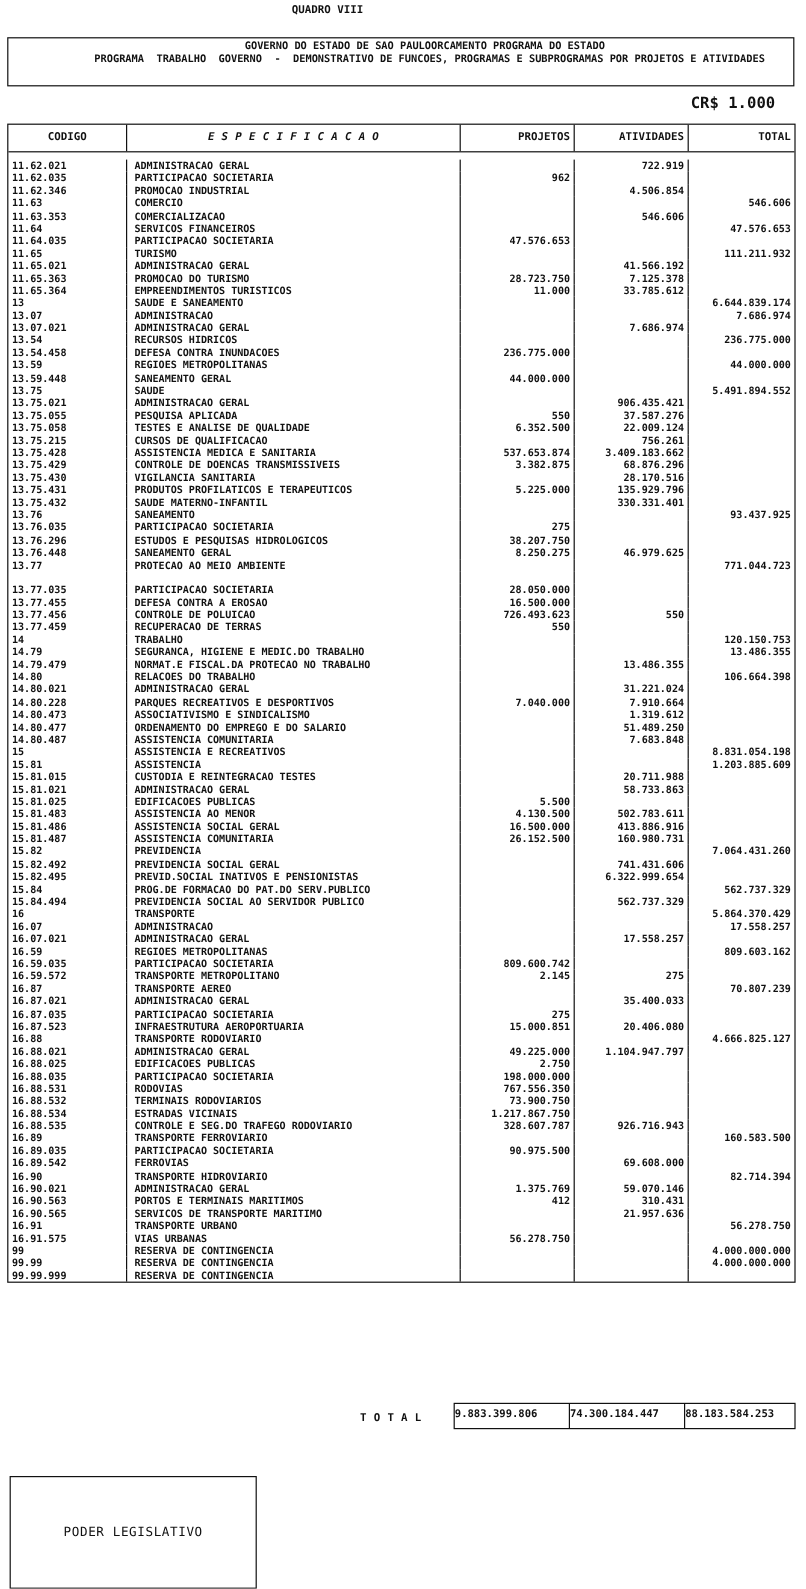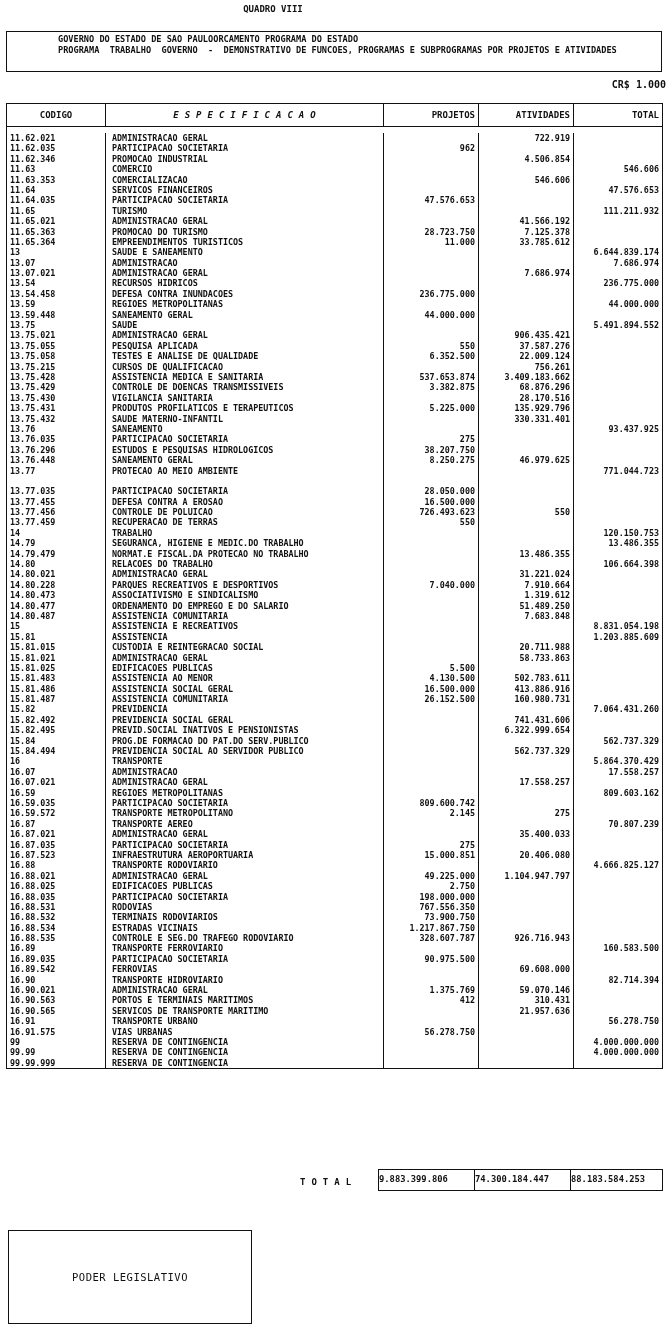--- a/index.html
+++ b/index.html
@@ -6,22 +6,22 @@
   body {
     width:672px; height:1324px; position:relative; overflow:hidden;
     font-family:"DejaVu Sans Mono","Liberation Mono",monospace;
     color:#111; font-size:9px; font-weight:bold;
   }
   .quadro { position:absolute; top:4px; left:0; width:546px; text-align:center; font-size:9px; }
   .header-box {
     position:absolute; left:6px; top:31px; width:656px; height:41px;
     border:1px solid #111; box-sizing:border-box; padding:2px 3px;
   }
-  .header-box .row { display:flex; justify-content:flex-start; line-height:11px; white-space:pre; font-size:8.6px;margin-left:48px; }
-  .currency { position:absolute; right:6px; top:79px; font-size:10px;margin-left:11px; }
+  .header-box .row { display:flex; justify-content:center; line-height:11px; white-space:pre; font-size:8.6px;margin-left:48px; }
+  .currency { position:absolute; right:26px; top:79px; font-size:13px;margin-left:11px; }
   .tbl {
     position:absolute; left:6px; top:103px; width:657px;
     border:1.5px solid #111; box-sizing:border-box;
   }
   .thead { display:flex; height:22px; border-bottom:1.5px solid #111; align-items:center; }
   .c-code { width:98px; padding-left:3px; box-sizing:border-box; }
   .c-spec { width:278px; padding-left:6px; box-sizing:border-box; border-left:1.5px solid #111; }
   .c-proj { width:95px; text-align:right; padding-right:3px; box-sizing:border-box; border-left:1.5px solid #111; }
   .c-ativ { width:95px; text-align:right; padding-right:3px; box-sizing:border-box; border-left:1.5px solid #111; }
   .c-tot  { flex:1; text-align:right; padding-right:3px; box-sizing:border-box; border-left:1.5px solid #111; }
@@ -35,21 +35,21 @@
   .total-label { position:absolute; left:300px; top:1177px; font-size:9px; letter-spacing:6px; }
   .total-box {
     position:absolute; left:378px; top:1169px; width:285px; height:22px;
     border:1.5px solid #111; box-sizing:border-box; display:flex;
   }
   .total-box > div { line-height:19px; text-align:left; padding-right:3px; box-sizing:border-box; font-size:8.8px; }
   .tp { width:95px; }
   .ta { width:96px; border-left:1.5px solid #111; }
   .tt { flex:1; border-left:1.5px solid #111; }
   .poder {
-    position:absolute; left:8px; top:1230px; width:244px; height:94px;
+    position:absolute; left:8px; top:1230px; width:206px; height:94px;
     border:1.5px solid #111; box-sizing:border-box;
     display:flex; align-items:center; justify-content:center; font-size:10.5px; font-weight:normal;
     letter-spacing:0.5px;
   }
 </style>
 </head>
 <body>
 
 <div class="quadro">QUADRO VIII</div>
 
@@ -412,21 +412,21 @@
       </div>
       <div class="trow">
         <div class="c-code">15.81</div>
         <div class="c-spec">ASSISTENCIA</div>
         <div class="c-proj"></div>
         <div class="c-ativ"></div>
         <div class="c-tot">1.203.885.609</div>
       </div>
       <div class="trow">
         <div class="c-code">15.81.015</div>
-        <div class="c-spec">CUSTODIA E REINTEGRACAO SOCIAL</div>
+        <div class="c-spec">CUSTODIA E REINTEGRACAO TESTES</div>
         <div class="c-proj"></div>
         <div class="c-ativ">20.711.988</div>
         <div class="c-tot"></div>
       </div>
       <div class="trow">
         <div class="c-code">15.81.021</div>
         <div class="c-spec">ADMINISTRACAO GERAL</div>
         <div class="c-proj"></div>
         <div class="c-ativ">58.733.863</div>
         <div class="c-tot"></div>

